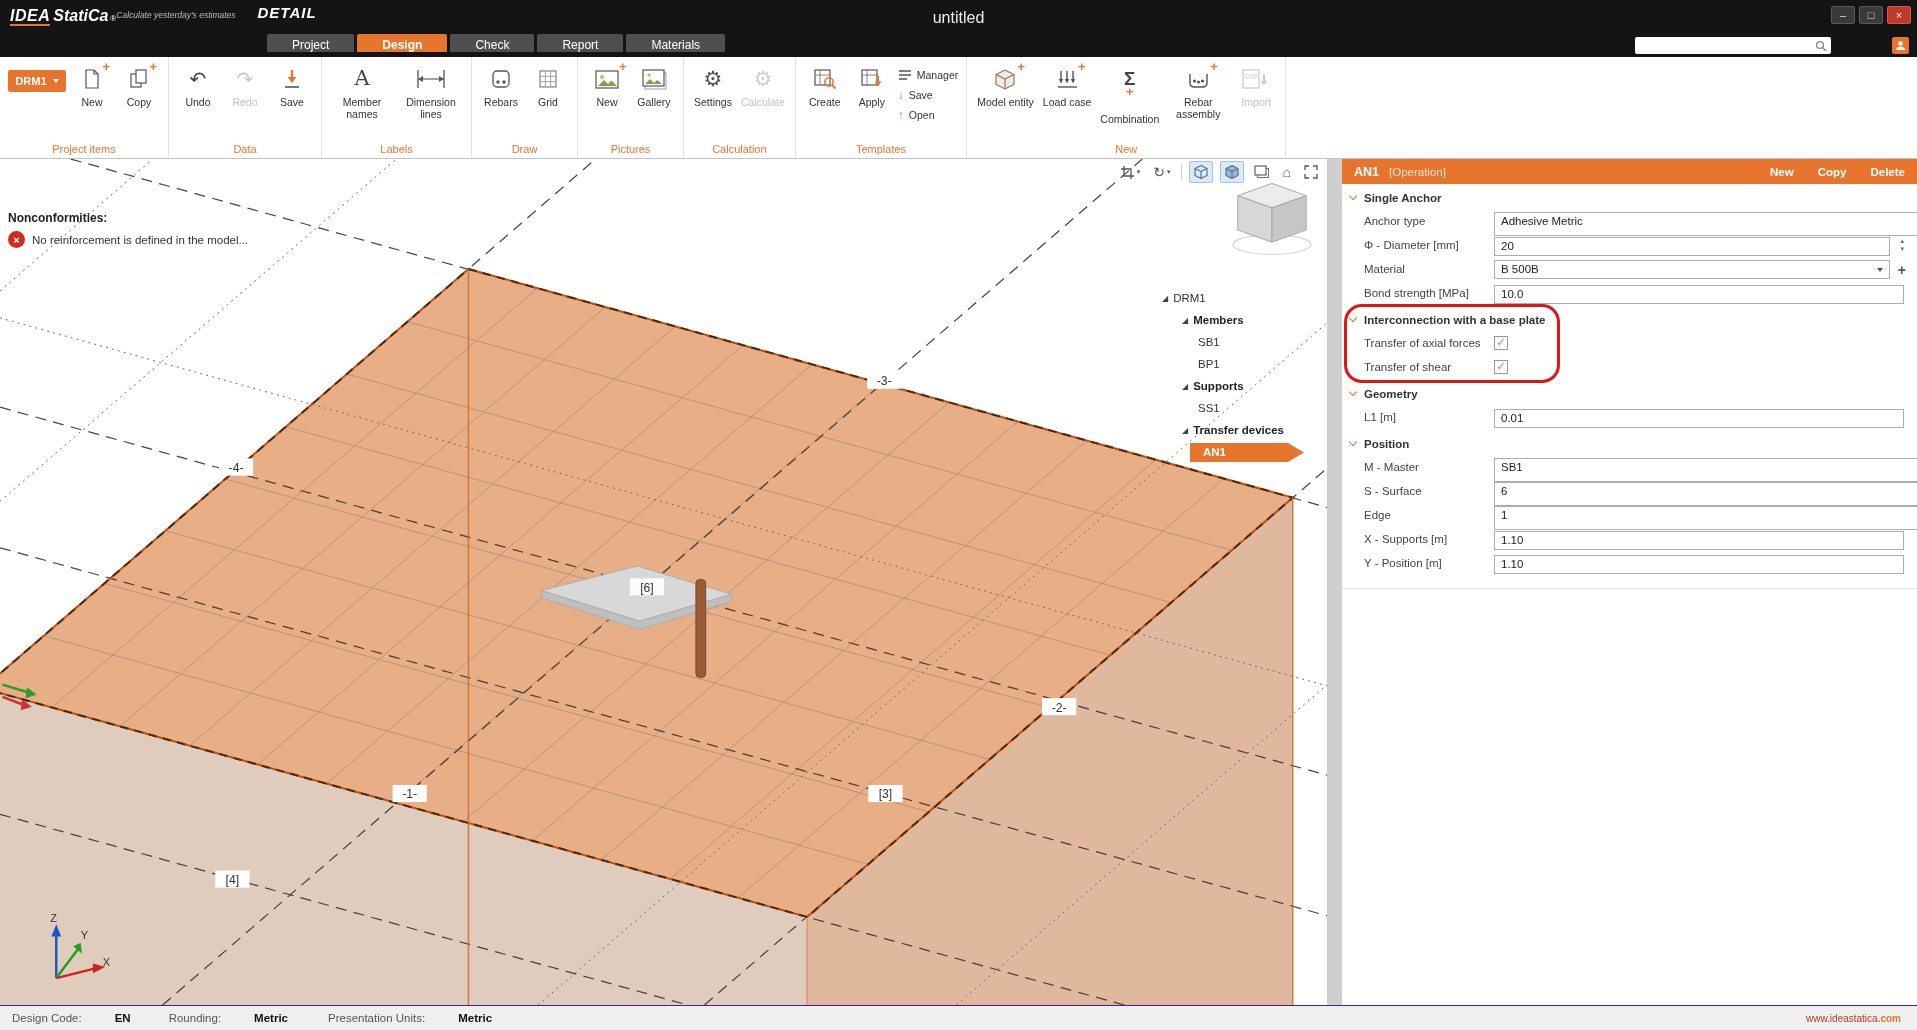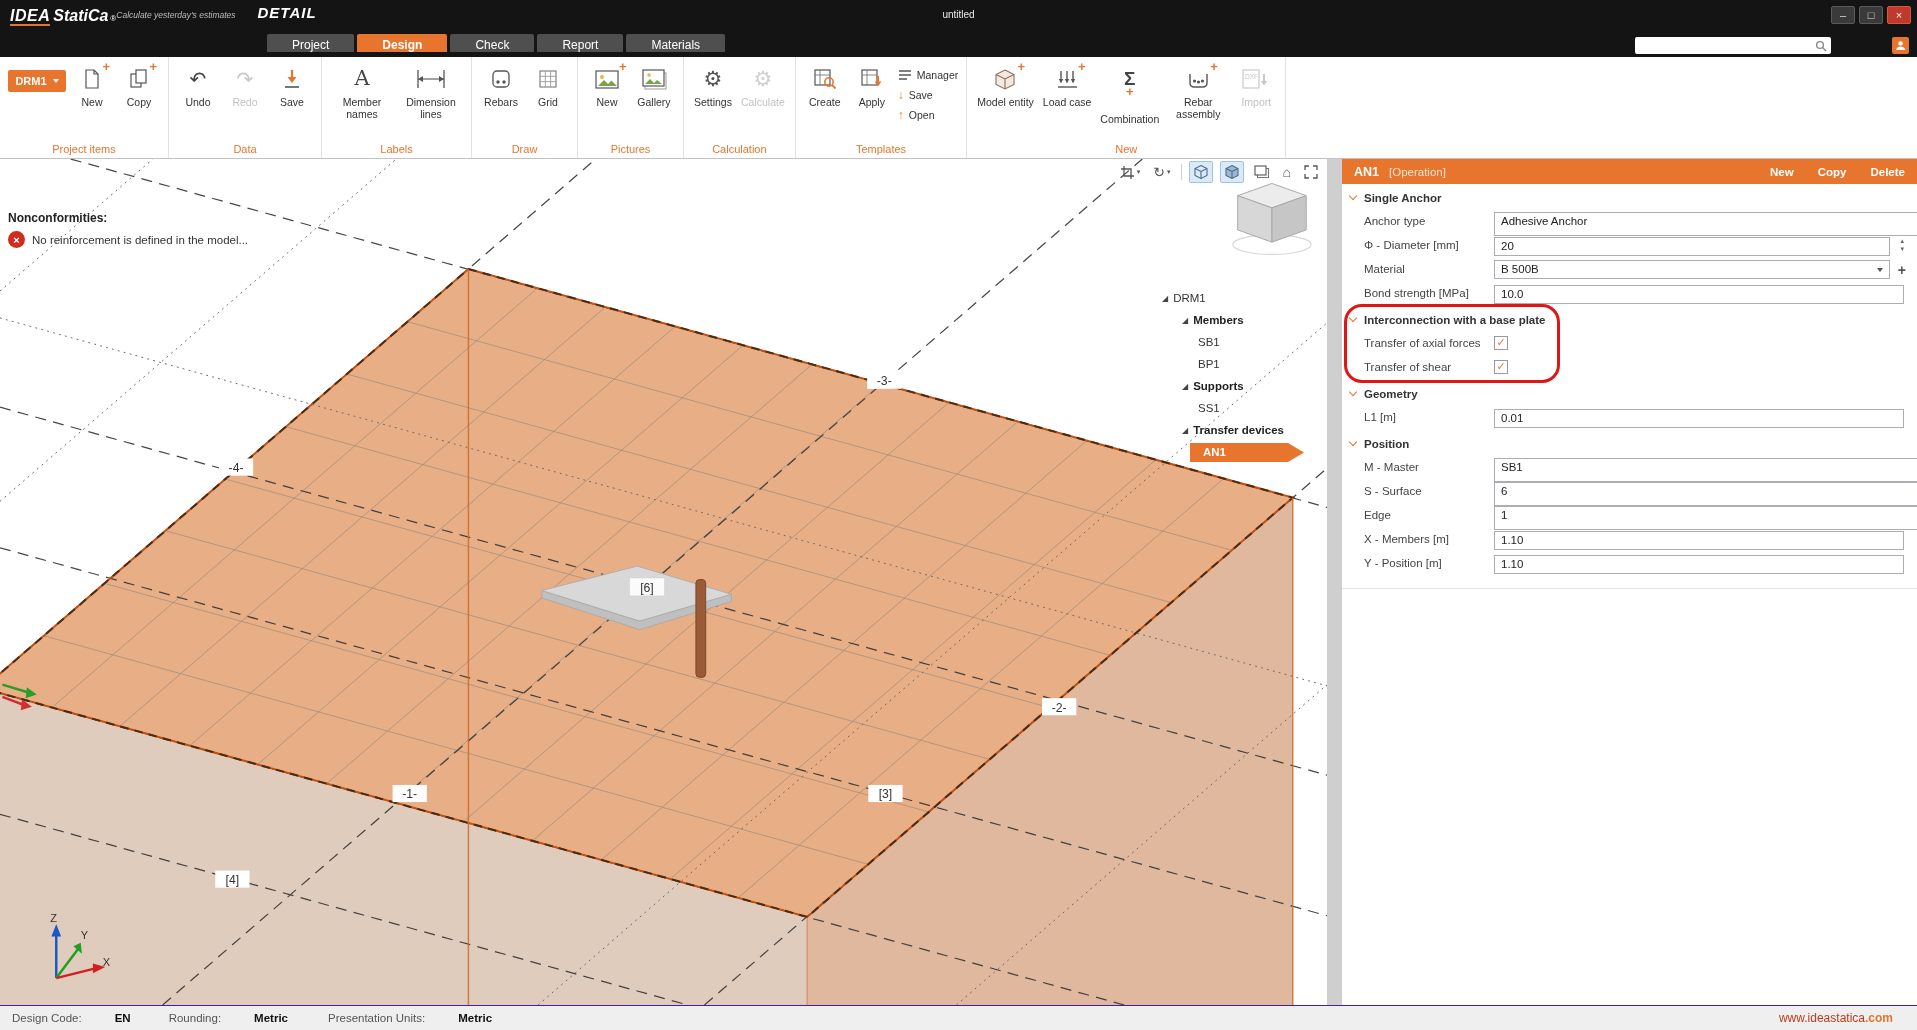--- a/index.html
+++ b/index.html
@@ -10,21 +10,21 @@
   
   .titlebar { position:absolute; top:0; left:0; right:0; height:34px; background:#141414;
     display:flex; align-items:center; color:#fff; }
   .logo-block { margin-left:10px; display:flex; flex-direction:row; }
   .logo-row { display:flex; align-items:baseline; line-height:16px; }
   .logo-idea { font-weight:bold; font-style:italic; font-size:16px; border-bottom:2px solid #e8752e; letter-spacing:.5px; }
   .logo-statica { font-weight:bold; font-style:italic; font-size:16px; margin-left:3px; }
   .logo-reg { font-size:8px; margin-left:2px; vertical-align:super; }
   .tagline { font-size:8.5px; font-style:italic; color:#bdbdbd; margin-top:2px; }
   .module { font-weight:bold; font-style:italic; font-size:15px; letter-spacing:1px; margin-left:22px; align-self:flex-start; margin-top:4px; }
-  .doc-title { position:absolute; left:50%; transform:translateX(-50%); top:9px; font-size:10px; color:#ececec; }
+  .doc-title { position:absolute; left:50%; transform:translateX(-50%); top:9px; font-size:16px; color:#ececec; }
   .winbtns { position:absolute; right:6px; top:6px; display:flex; gap:4px; }
   .winbtn { width:24px; height:18px; background:#3a3a3a; border:1px solid #5a5a5a; color:#ddd;
     font-size:11px; line-height:16px; text-align:center; border-radius:2px; }
   .winbtn.close { background:#c0392b; border-color:#d4584a; color:#fff; }
 
   
   .tabrow { position:absolute; top:34px; left:0; right:0; height:23px; background:#141414; display:flex; }
   .tab { height:18px; margin-right:3px; padding:0 25px; color:#fff; font-size:12px; line-height:23px;
     background:#4f4f4f; border-radius:2px 2px 0 0; }
   .tab.first { margin-left:267px; }
@@ -117,21 +117,21 @@
   .red-ring { position:absolute; left:2px; top:-4px; width:216px; height:79px;
     border:3px solid #e01515; border-radius:18px; pointer-events:none; }
   .panel-endline { margin-top:12px; border-top:1px solid #e2e2e2; }
 
   
   .statusbar { position:absolute; bottom:0; left:0; right:0; height:25px; background:#efefef;
     border-top:1px solid #4c1d95; display:flex; align-items:center; font-size:11.5px; color:#555; }
   .sb-item { margin-left:12px; display:flex; gap:5px; }
   .sb-item.g2 { margin-left:38px; } .sb-item.g3 { margin-left:40px; }
   .sb-val { font-weight:bold; color:#111;padding-left:28px; }
-  .sb-site { margin-left:auto; margin-right:24px; font-size:12px; }
+  .sb-site { margin-left:auto; margin-right:16px; font-size:10px; }
   .sb-site .main { color:#c0391b; }
   .sb-site .tld { color:#e8752e; font-weight:bold; }
 </style>
 </head>
 <body>
 
 <div id="app">
 
   <div class="titlebar">
     <div class="logo-block">
@@ -600,21 +600,21 @@
     </div>
 
     <div class="sec">
       <div class="sec-h">
         <span class="sec-chev"></span>
         <span class="sec-title">Single Anchor</span>
       </div>
       <div class="prow">
         <span class="plabel">Anchor type</span>
         <div class="pctrl psel">
-          <span>Adhesive Anchor</span>
+          <span>Adhesive Metric</span>
           
         </div>
       </div>
       <div class="prow">
         <span class="plabel">Φ - Diameter [mm]</span>
         <div class="pctrl">
           <input class="pinput short" value="20" style="">
           <span class="spincol">
             <span>▴</span>
             <span>▾</span>
@@ -691,21 +691,21 @@
         </div>
       </div>
       <div class="prow">
         <span class="plabel">Edge</span>
         <div class="pctrl psel">
           <span>1</span>
           
         </div>
       </div>
       <div class="prow">
-        <span class="plabel">X - Members [m]</span>
+        <span class="plabel">X - Supports [m]</span>
         <div class="pctrl"><input class="pinput" value="1.10" style=""></div>
       </div>
       <div class="prow">
         <span class="plabel">Y - Position [m]</span>
         <div class="pctrl"><input class="pinput" value="1.10" style=""></div>
       </div>
     </div>
 
     <div class="panel-endline"></div>
   </div>

